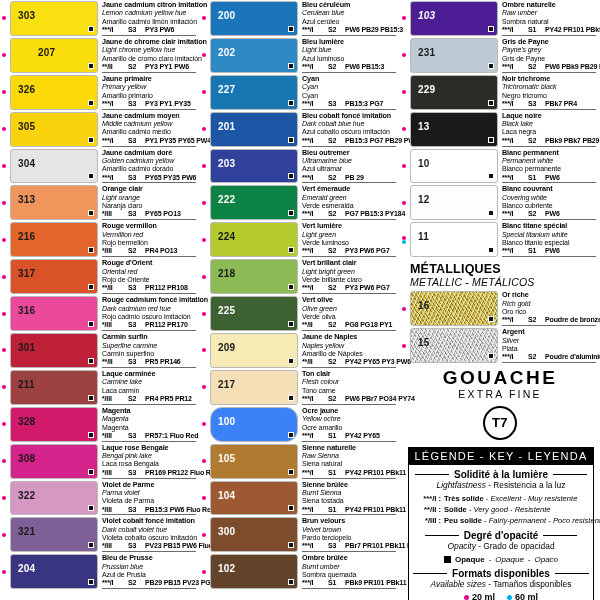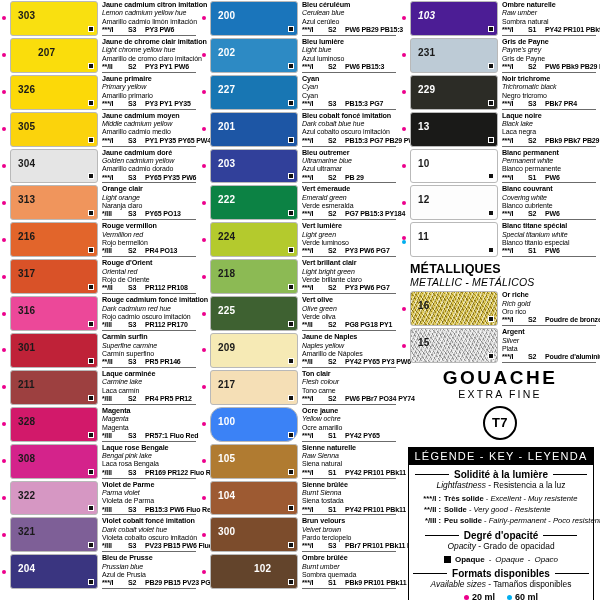--- a/index.html
+++ b/index.html
@@ -806,21 +806,21 @@
             <span class="sr">S3</span>
             <span class="pg">PBr7 PR101 PBk11 PBk9</span>
           </div>
           <div class="rule"></div>
         </div>
       </div>
       <div class="entry">
         <div class="dots">
           <span class="dot ml20"></span>
         </div>
-        <div class="swatch dark" style="background: rgb(99, 68, 43); padding-left: 36px;">
+        <div class="swatch dark" style="background: rgb(99, 68, 43);">
           <div class="code">102</div>
           <div class="opacity-sq"></div>
         </div>
         <div class="info">
           <div class="nm-fr">Ombre brûlée</div>
           <div class="nm-en">Burnt umber</div>
           <div class="nm-es">Sombra quemada</div>
           <div class="specs">
             <span class="lf">***/I</span>
             <span class="sr">S1</span>

